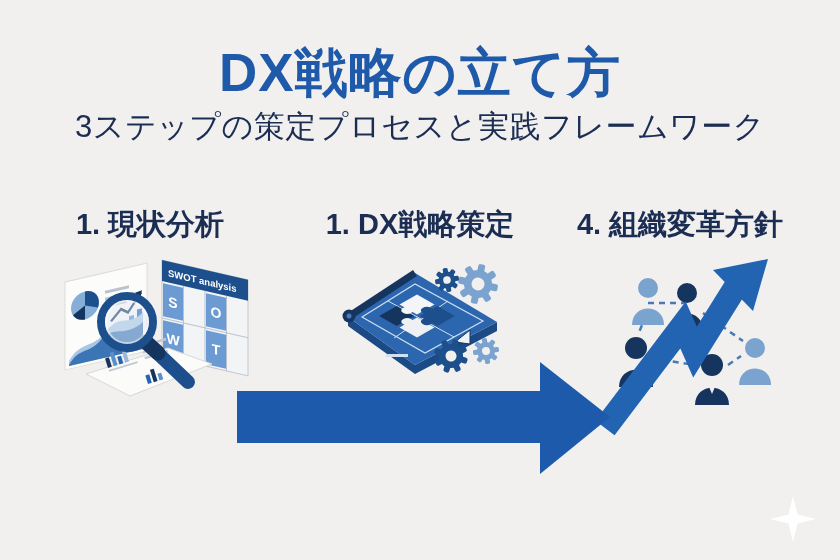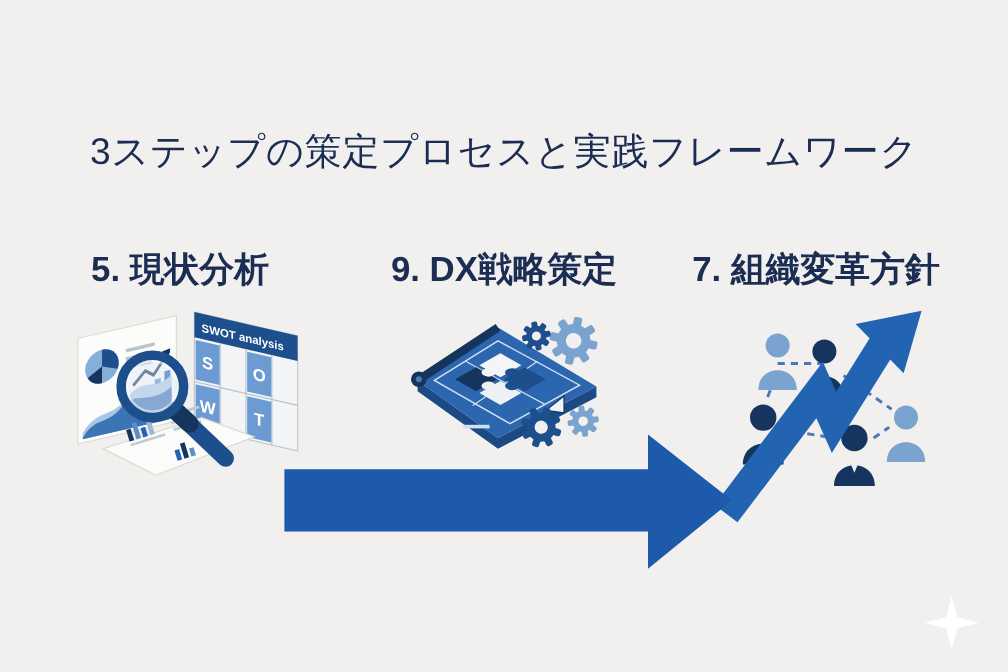--- a/index.html
+++ b/index.html
@@ -19,25 +19,26 @@
               font-size:38px;font-weight:800;color:#ffffff;letter-spacing:3px;line-height:50px;}
   .sparkle{position:absolute;left:770px;top:496px;width:46px;height:46px;
            background:rgba(255,255,255,0.95);
            clip-path:polygon(50% 0%,60% 40%,100% 50%,60% 60%,50% 100%,40% 60%,0% 50%,40% 40%);}
 </style>
 </head>
 <body>
 
 <div class="canvas">
 
+  <div class="title">DX戦略の立て方</div>
   <div class="subtitle">3ステップの策定プロセスと実践フレームワーク</div>
 
-  <div class="step-label step1">5. 現状分析</div>
-  <div class="step-label step2">9. DX戦略策定</div>
-  <div class="step-label step3">7. 組織変革方針</div>
+  <div class="step-label step1">1. 現状分析</div>
+  <div class="step-label step2">1. DX戦略策定</div>
+  <div class="step-label step3">4. 組織変革方針</div>
 
   <svg class="illu" style="left:50px;top:252px;" width="210" height="155" viewBox="0 0 210 155">
 
     <g transform="translate(15,30) skewY(-13)">
       <rect x="0" y="0" width="82" height="88" fill="#fcfcfb" stroke="#dcdcd8" stroke-width="1"></rect>
 
       <g>
         <circle cx="20" cy="28" r="14" fill="#85aed8"></circle>
         <path d="M20 28 L20 14 A14 14 0 0 1 33 33 Z" fill="#1d4f8c"></path>
         <path d="M20 28 L8 35 A14 14 0 0 0 20 42 Z" fill="#16355e"></path>

